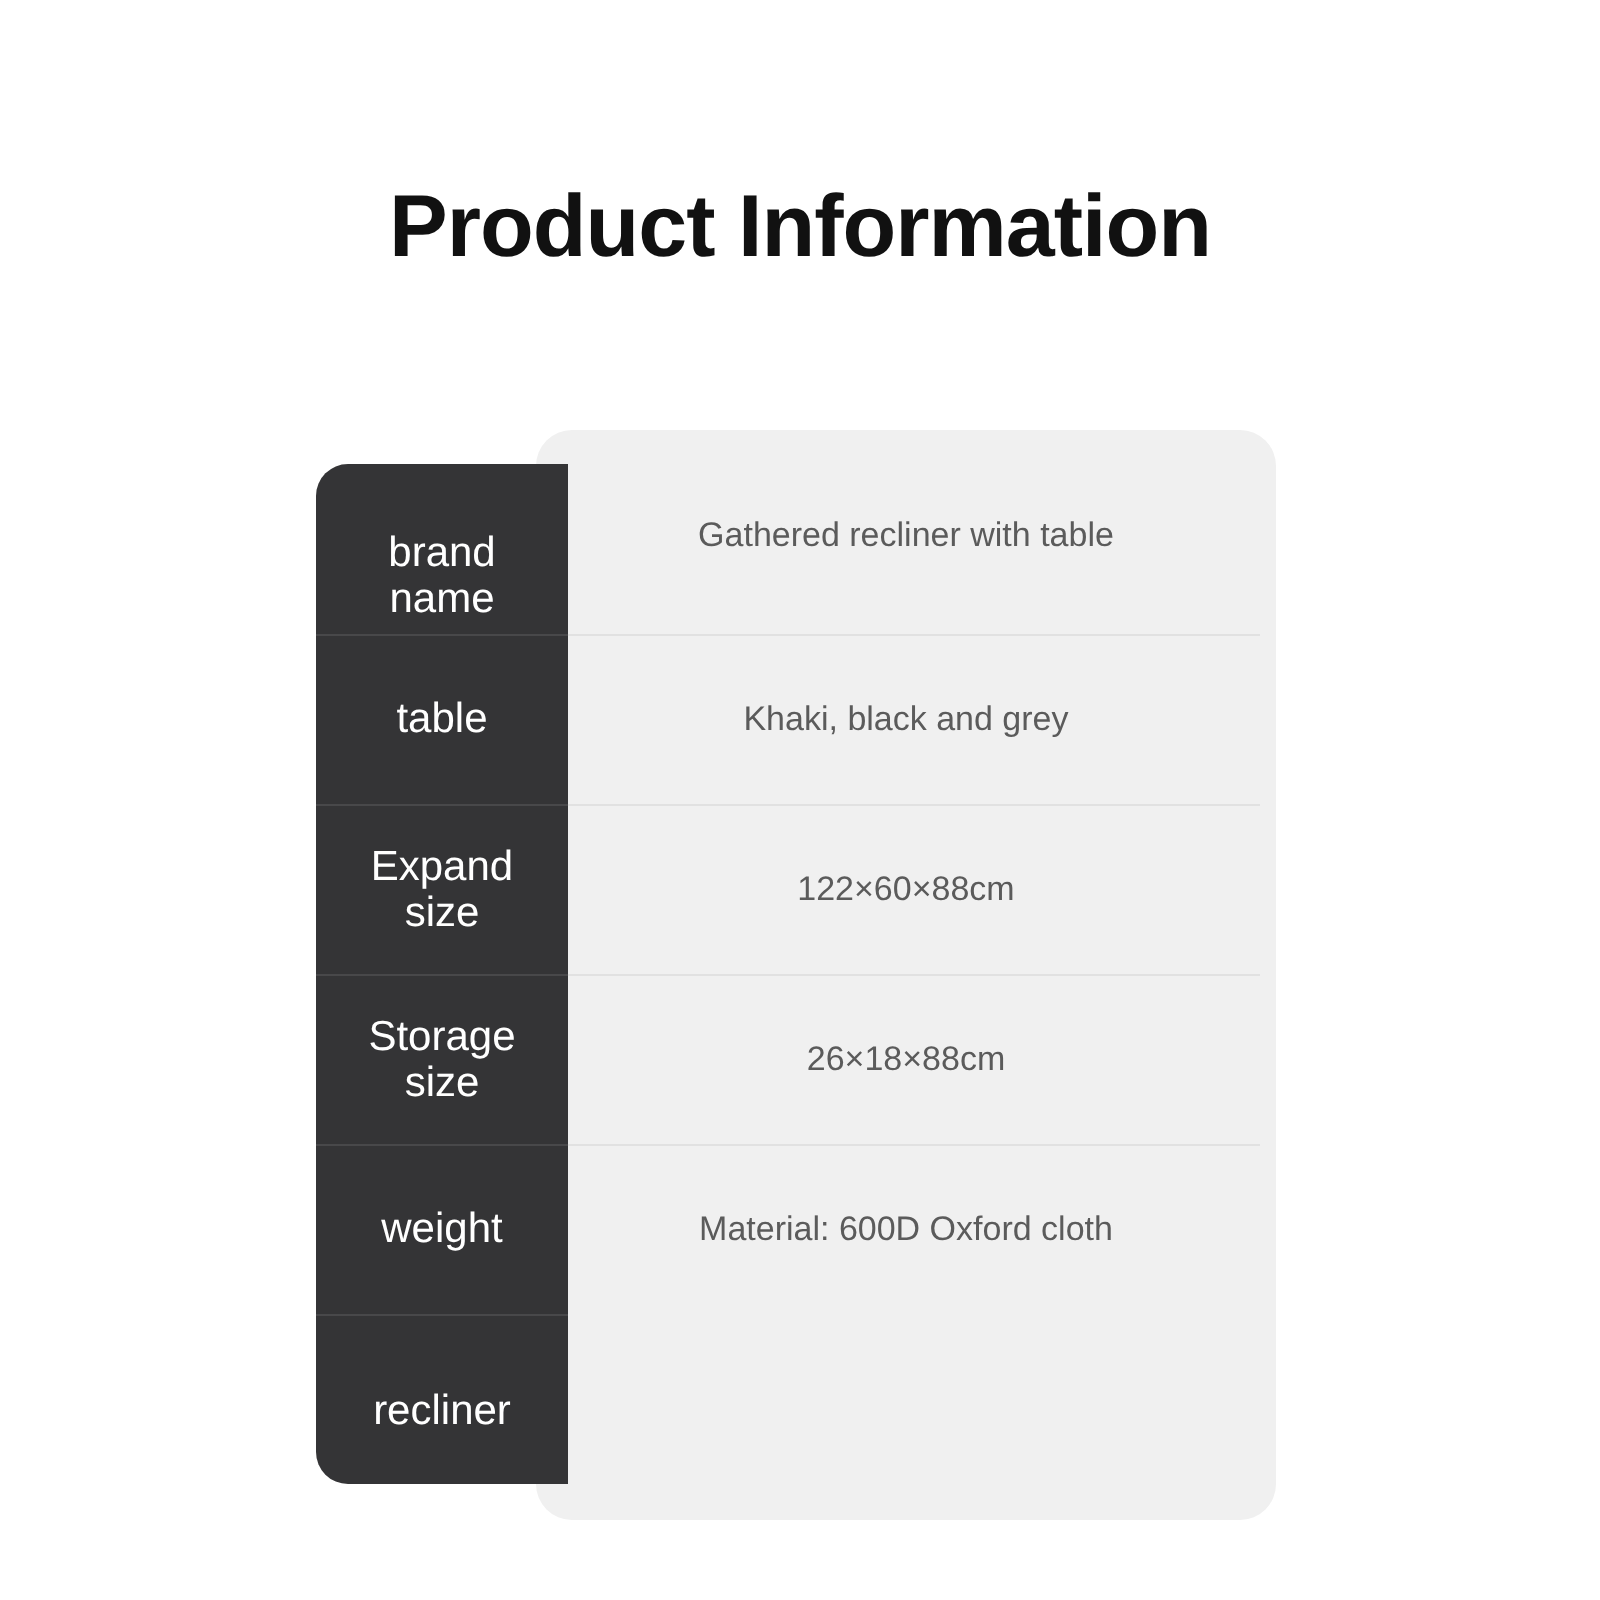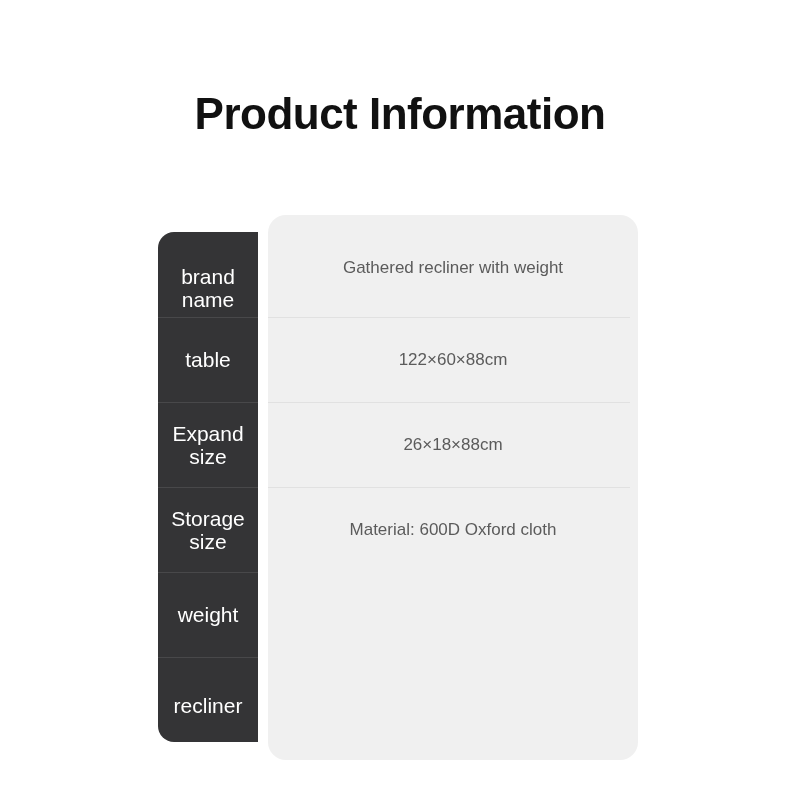--- a/index.html
+++ b/index.html
@@ -78,21 +78,21 @@
     font-size: 17px;
     line-height: 22px;
   }
   .light-row:nth-child(1) .value-lines { position: relative; top: -7px; }
   .light-row:nth-child(6) .value-lines { position: relative; top: -8px; }
 
   .label-col {
     position: absolute;
     left: 0;
     top: 17px;
-    width: 100px;
+    width: 126px;
     height: 510px;
     background: var(--label-bg);
     border-radius: 16px 0 0 16px;
   }
   .dark-row {
     height: 85px;
     display: flex;
     align-items: center;
     justify-content: center;
     position: relative;
@@ -118,21 +118,26 @@
 </head>
 <body style="background: rgb(255, 255, 255);">
 
 <div class="page" style="--label-bg: #343436; --label-text: #ffffff; --panel-bg: #f0f0f0; --value-text: #5b5b5b; --divider-light: #e1e1e1; --divider-dark: rgba(255,255,255,0.10); --title-color: #111111;">
   <h1 class="title">Product Information</h1>
 
   <div class="spec-table">
     <div class="value-panel" id="value-panel">
         <div class="light-row">
           <div class="value-lines">
-            <div>Gathered recliner with weight</div>
+            <div>Gathered recliner with table</div>
+          </div>
+        </div>
+        <div class="light-row">
+          <div class="value-lines">
+            <div>Khaki, black and grey</div>
           </div>
         </div>
         <div class="light-row">
           <div class="value-lines">
             <div>122×60×88cm</div>
           </div>
         </div>
         <div class="light-row">
           <div class="value-lines">
             <div>26×18×88cm</div>

